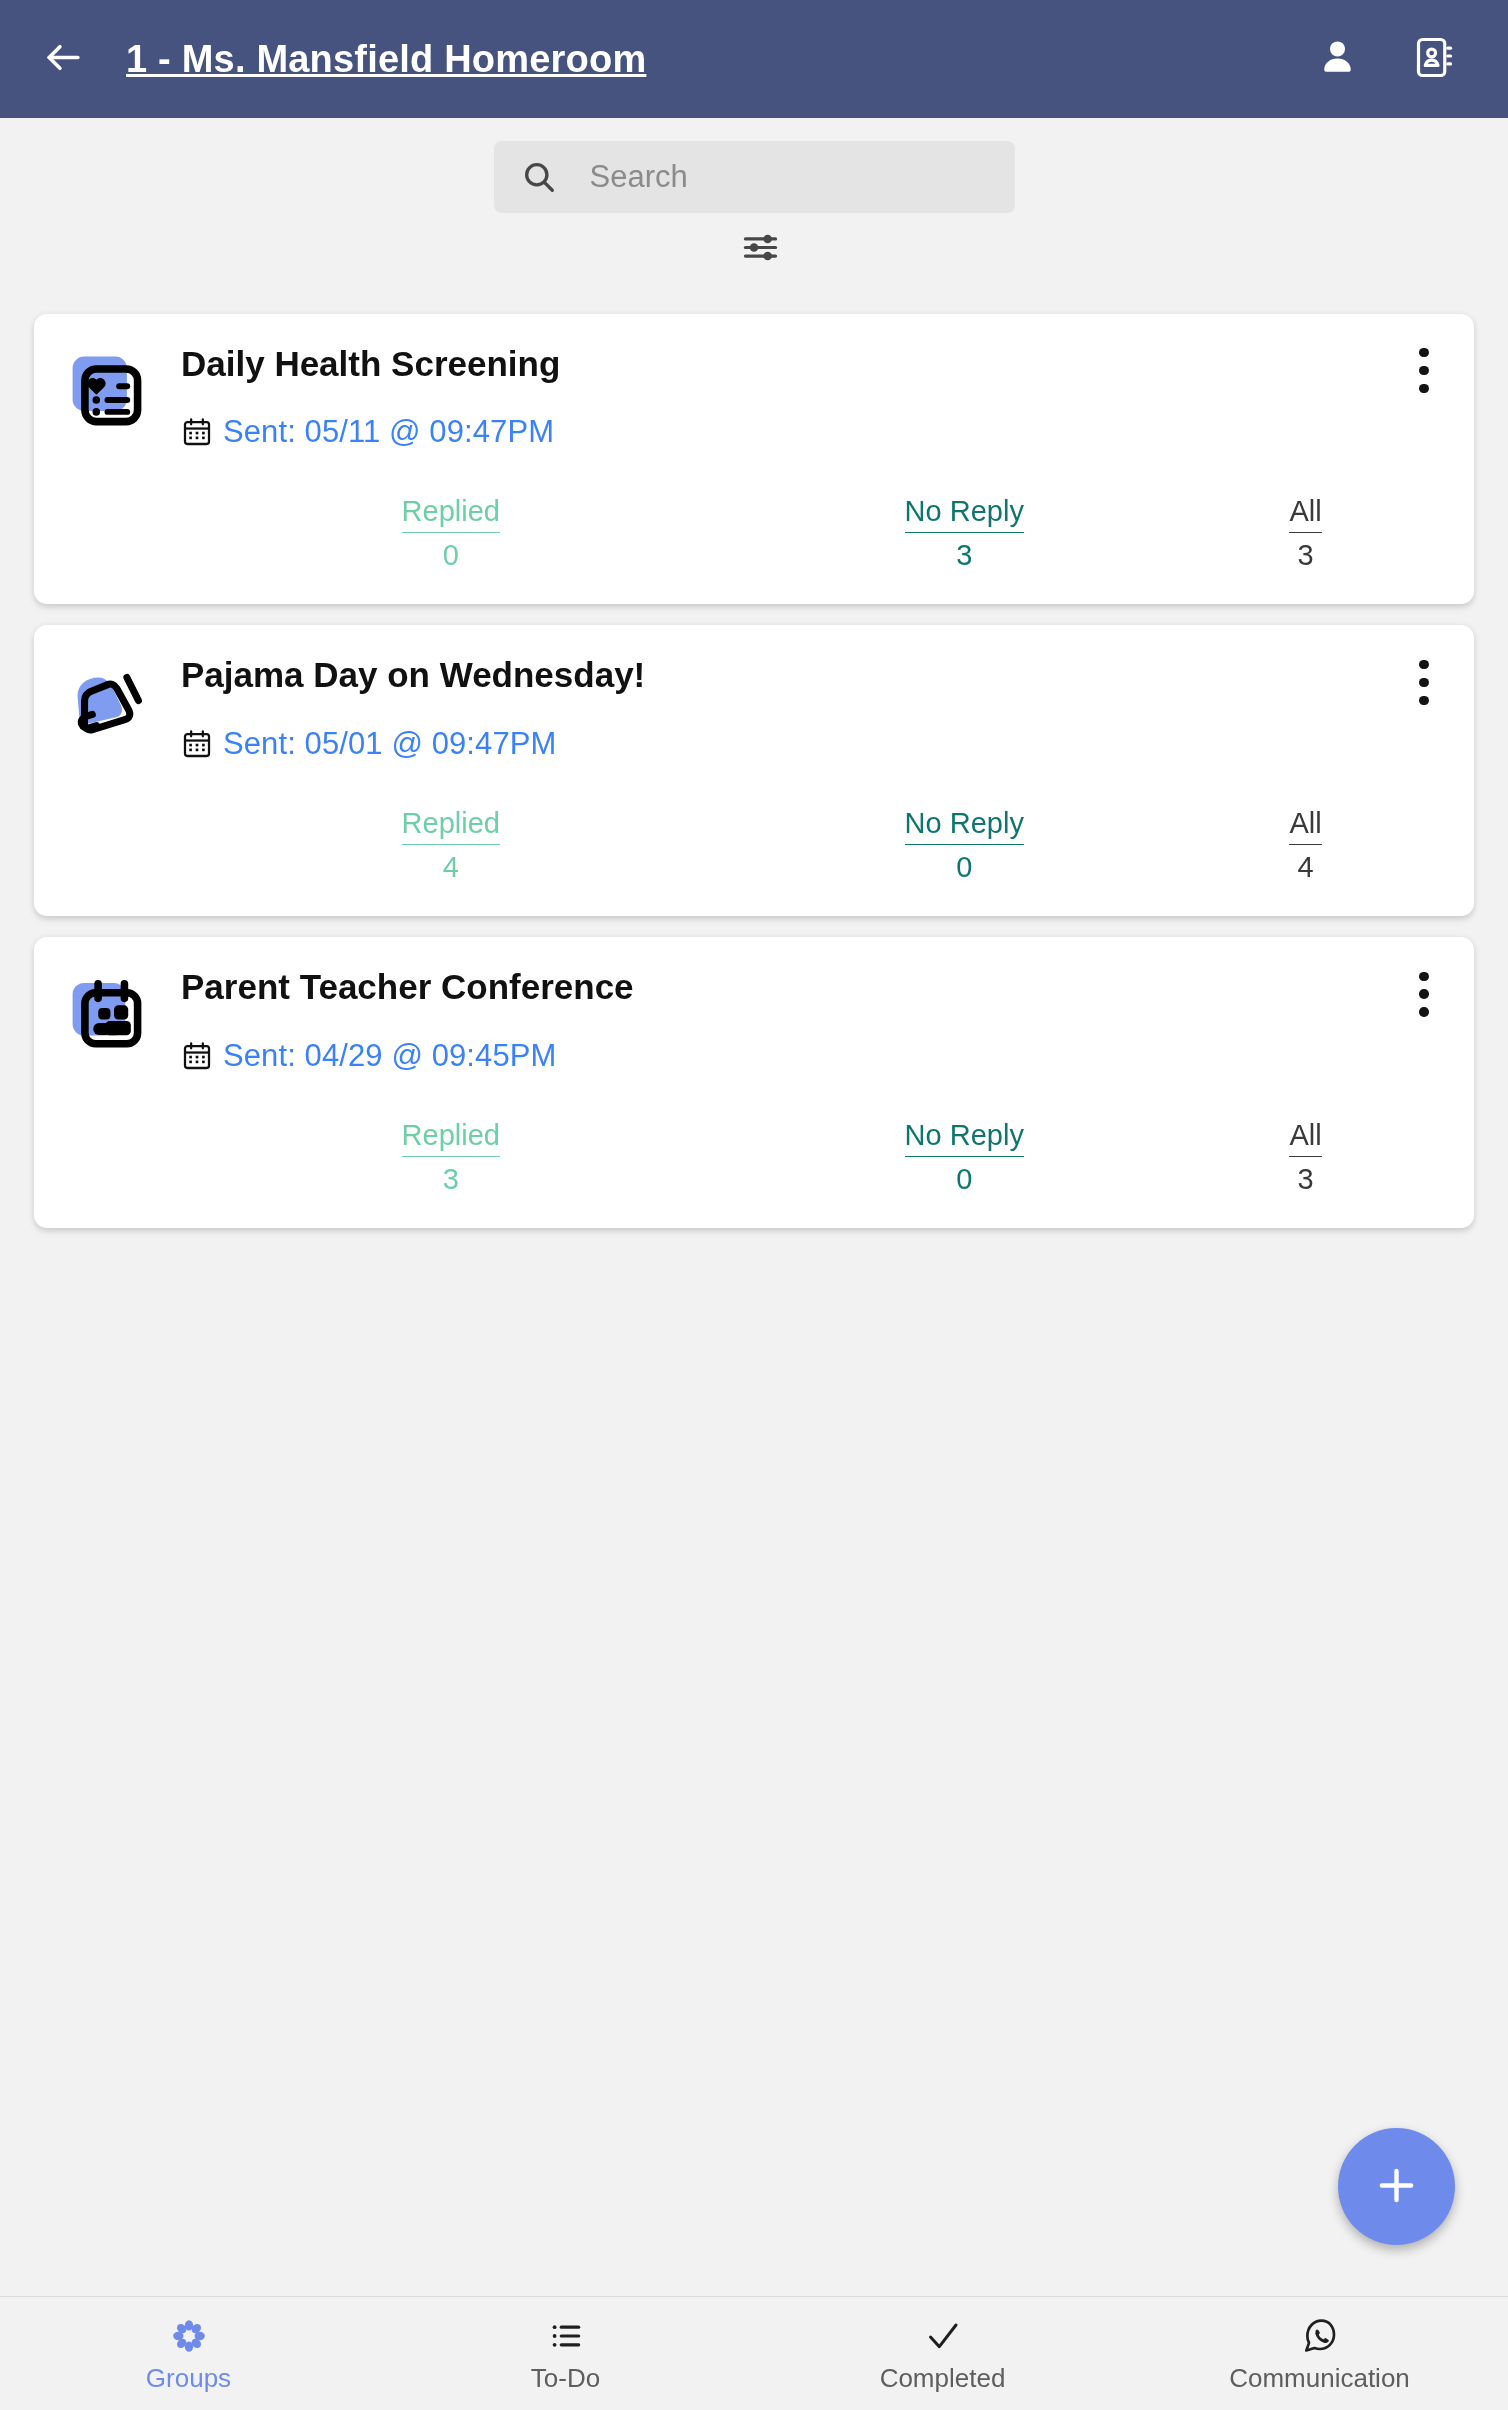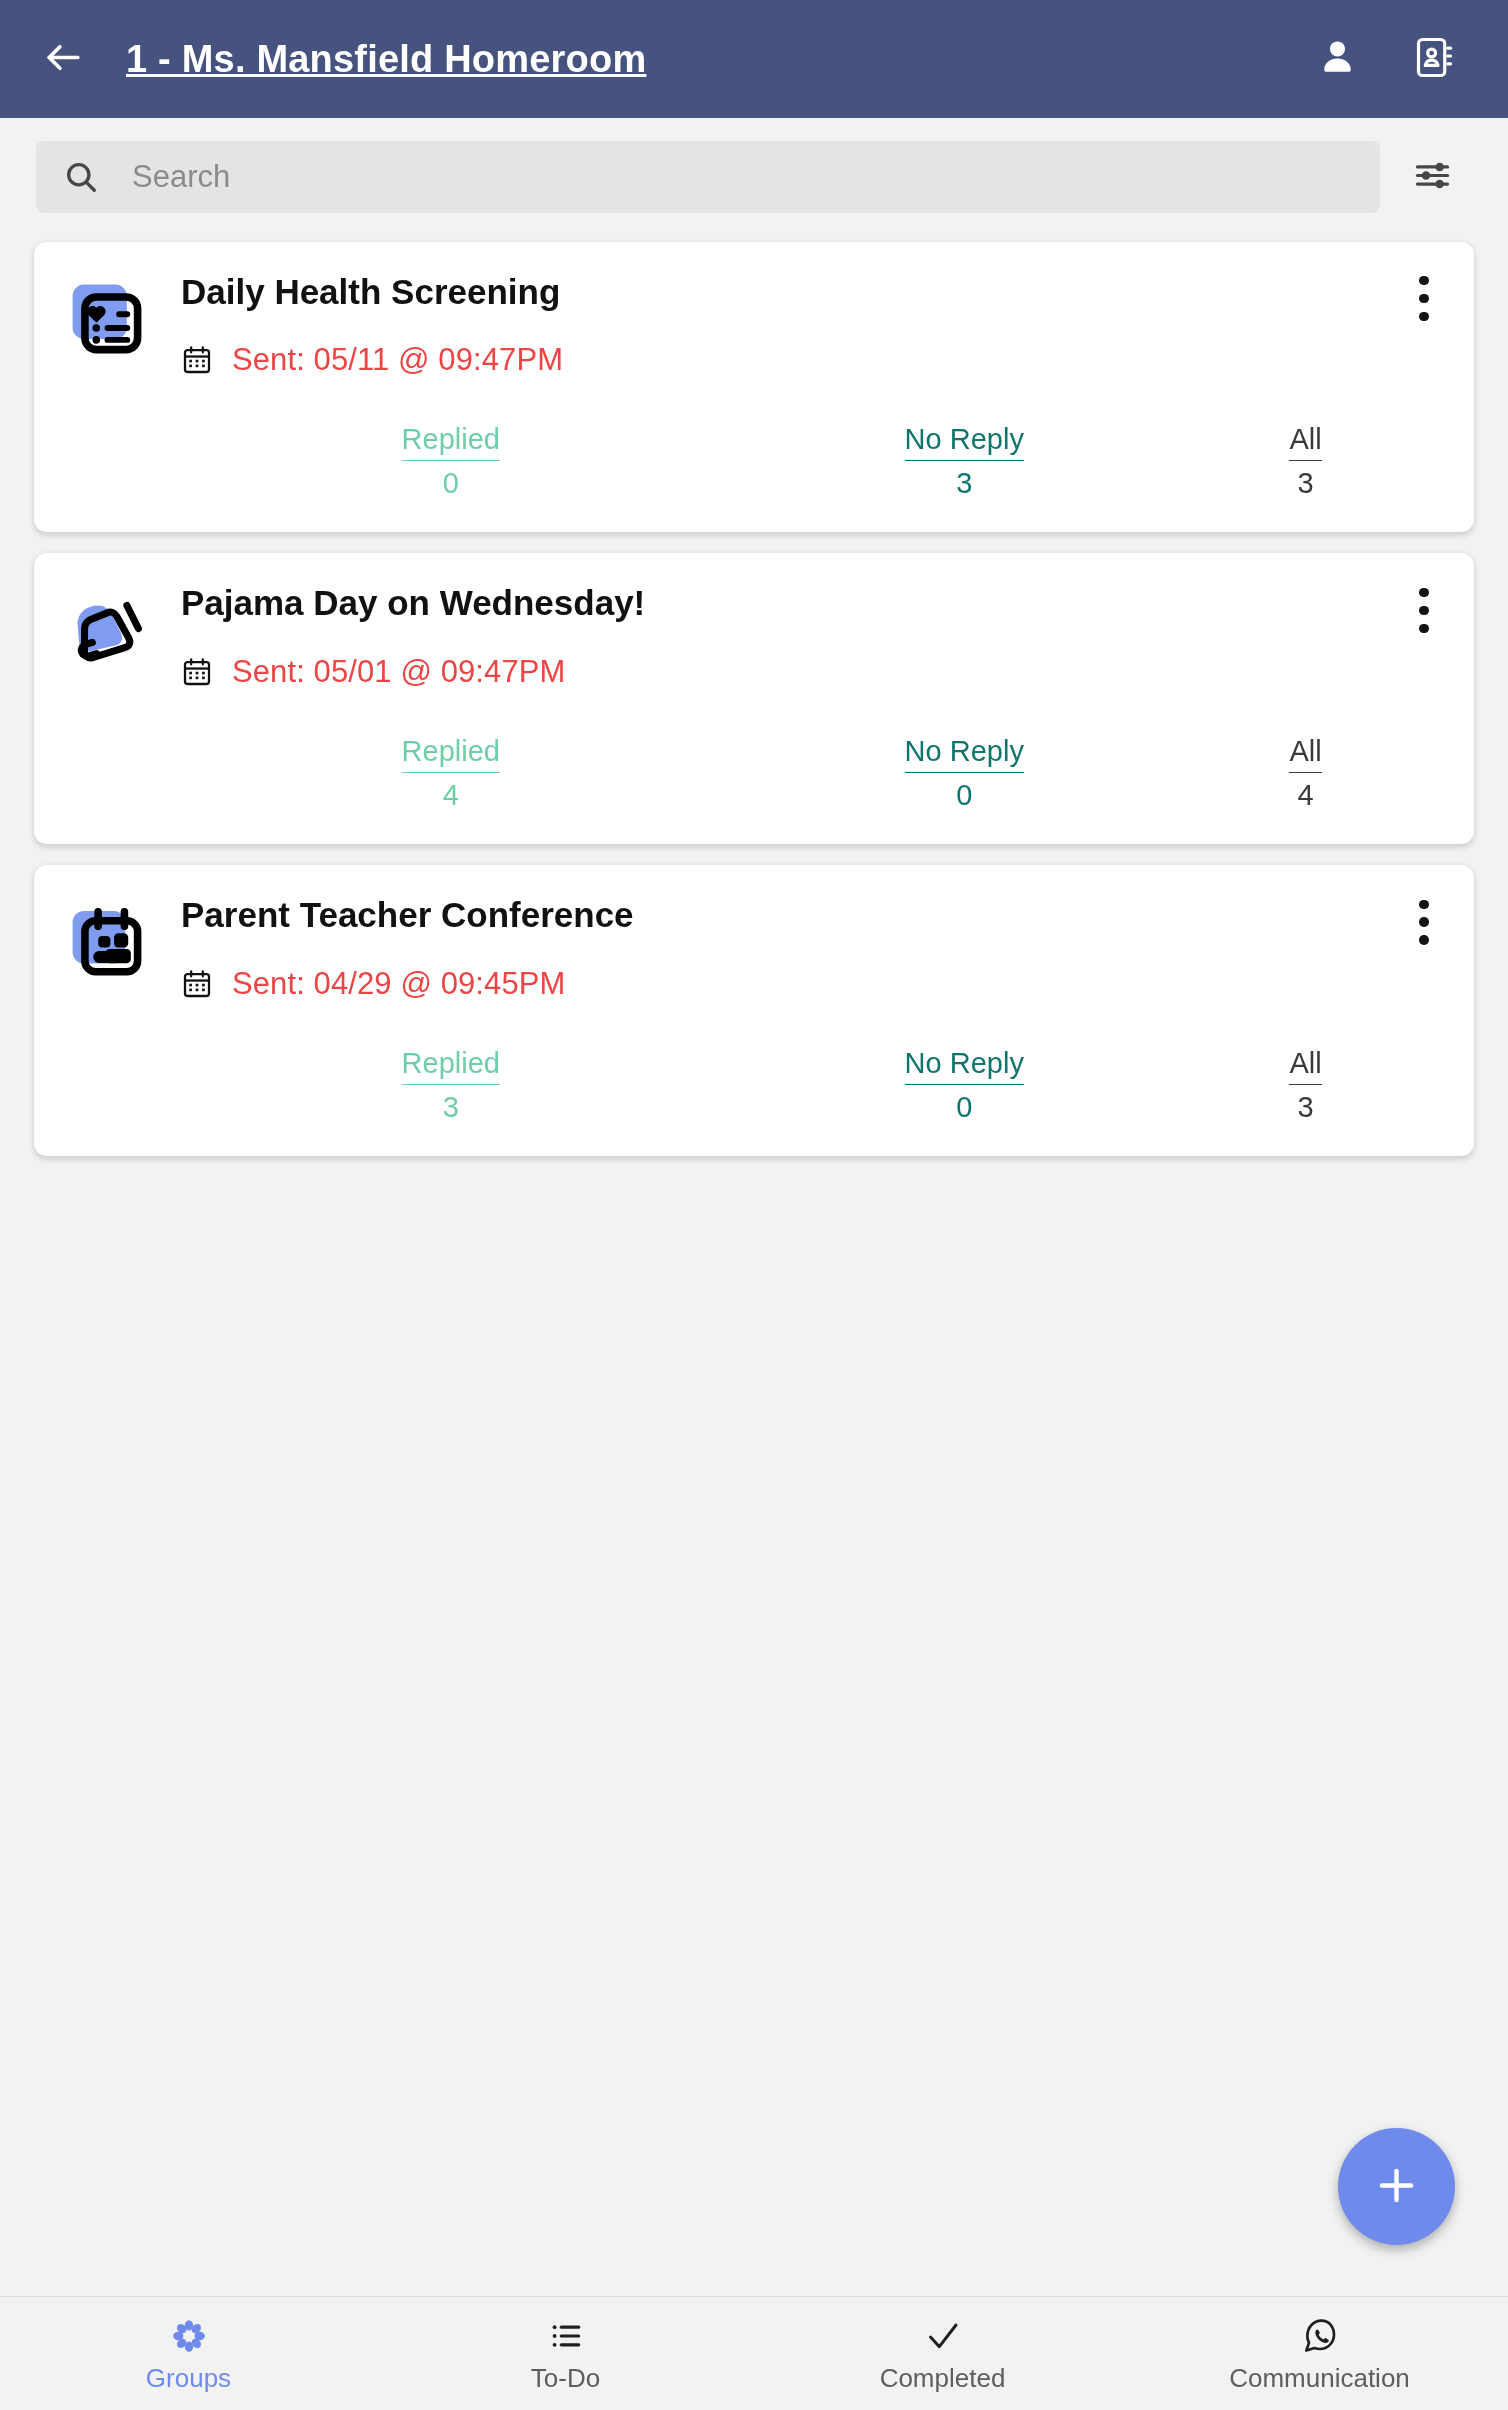--- a/index.html
+++ b/index.html
@@ -52,20 +52,21 @@
     justify-content: center;
     flex: 0 0 auto;
   }
   .appbar-action + .appbar-action { margin-left: 19px; }
 
   
   .search-row {
     display: flex;
     align-items: center;
     padding: 22.6px 36px 21px 36px;
+    flex-direction: column;
   }
   .search-box {
     flex: 1 1 auto;
     height: 72px;
     background: #e4e4e4;
     border-radius: 7.5px;
     display: flex;
     align-items: center;
     padding: 0 26px;
   }
@@ -128,22 +129,22 @@
     line-height: 1.15;
   }
   .card-sent {
     display: flex;
     align-items: center;
     margin-top: 30px;
   }
   .cal-icon { flex: 0 0 auto; display: flex; align-items: center; }
   .card-sent-text {
     font-size: 31px;
-    color: #ef4444;
-    margin-left: 19px;
+    color: #3b82f6;
+    margin-left: 10px;
     letter-spacing: 0.1px;
   }
   .card-menu {
     position: absolute;
     top: 21px;
     right: 17px;
     width: 66px;
     height: 72px;
     display: flex;
     align-items: center;

